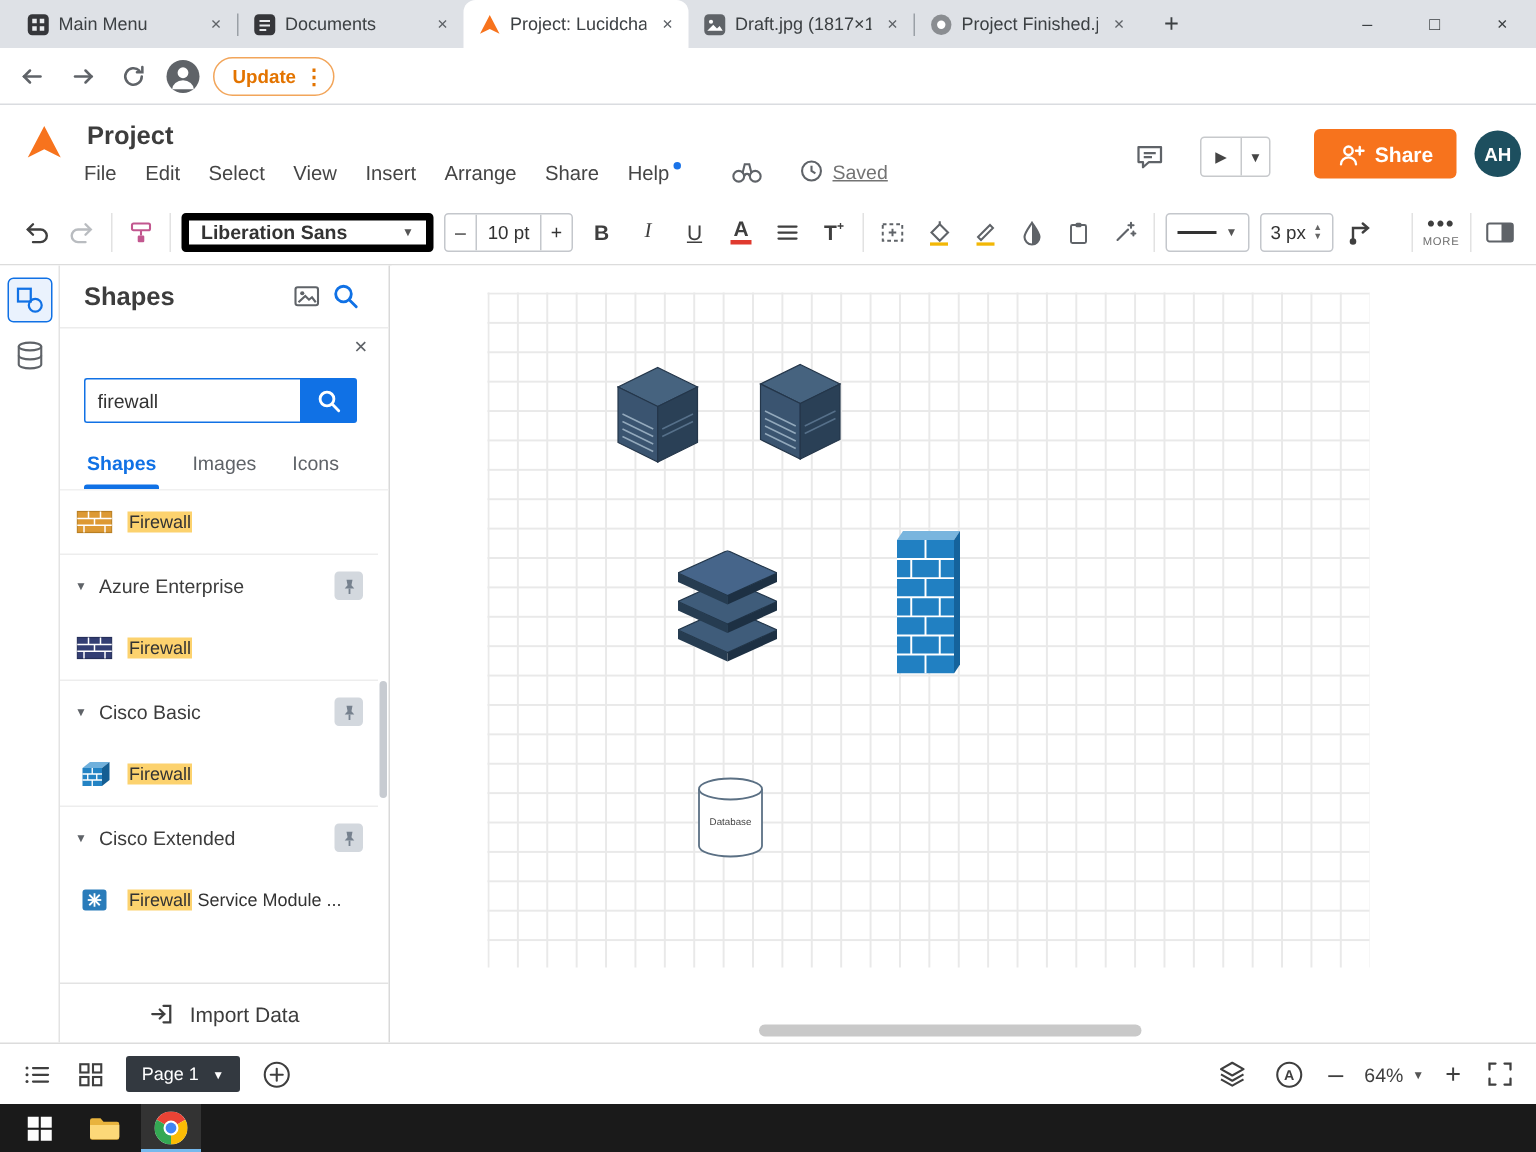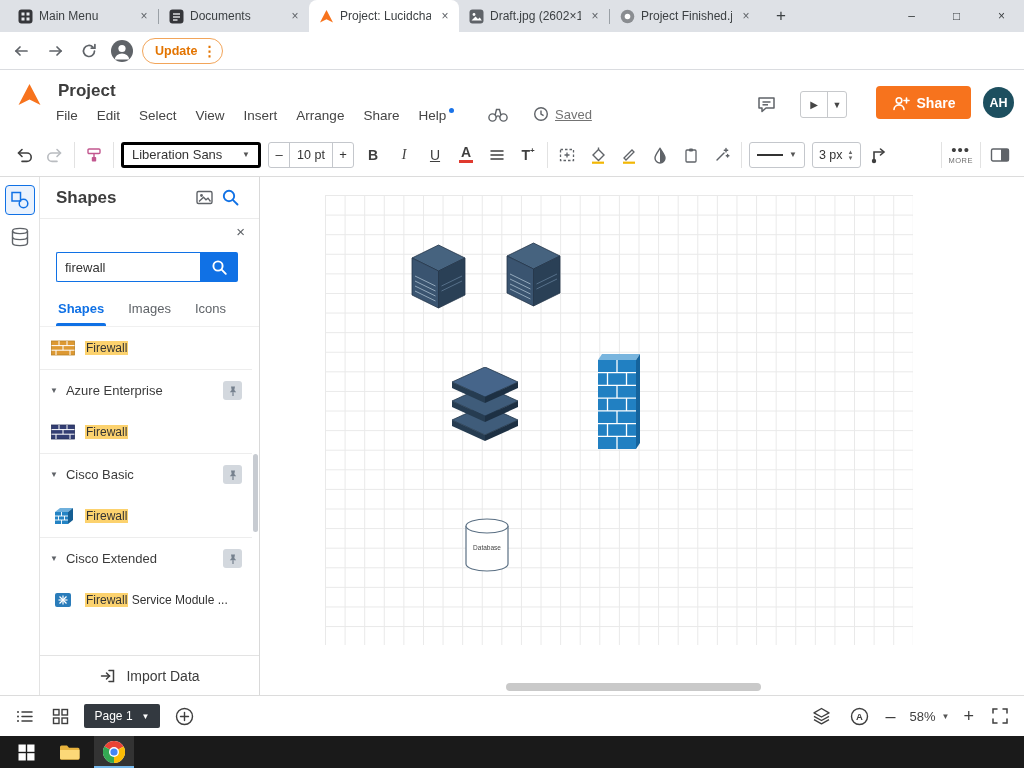--- a/index.html
+++ b/index.html
@@ -42,21 +42,21 @@
   .presentgrp .playicon { width:26px; text-align:center; font-size:10px; color:#454545; }
   .presentgrp .pdiv { width:1px; height:25px; background:#c7c9cc; }
   .presentgrp .pcaret { width:18px; text-align:center; font-size:9px; color:#454545; }
   .sharebtn { position:absolute; left:876px; top:16px; width:95px; height:33px; background:var(--orange,#f7731d); border-radius:4px; display:flex; align-items:center; justify-content:center; gap:7px; color:#fff; font-size:14px; font-weight:700; }
   .avatar { position:absolute; left:983px; top:17px; width:31px; height:31px; border-radius:50%; background:var(--avatar,#1d4f5f); color:#fff; font-size:12.5px; font-weight:700; display:flex; align-items:center; justify-content:center; }
 
   
   .toolbar { position:absolute; top:133px; left:0; right:0; height:44px; background:#fff; border-bottom:1px solid #dcdcdc; display:flex; align-items:center; padding:0 12px; gap:7px; }
   .tbtn { width:24px; height:26px; font-size:14px; color:#3f3f3f; }
   .tsep { width:1px; height:26px; background:#e2e2e2; flex:none; }
-  .fontsel { display:flex; align-items:center; justify-content:space-between; width:140px; height:26px; border:3px solid #000000; border-radius:3px; padding:0 8px; font-size:13px; color:#333; }
+  .fontsel { display:flex; align-items:center; justify-content:space-between; width:168px; height:26px; border:5px solid #000000; border-radius:3px; padding:0 8px; font-size:13px; color:#333;font-weight:bold; }
   .caret { font-size:8px; color:#555; }
   .sizegrp { display:flex; height:26px; border:1px solid #c4c7cc; border-radius:3px; overflow:hidden; font-size:12.5px; color:#333; }
   .sizegrp .seg { display:flex; align-items:center; justify-content:center; }
   .sizegrp .minus,.sizegrp .plus { width:20px; font-size:13px; }
   .sizegrp .val { width:44px; border-left:1px solid #c4c7cc; border-right:1px solid #c4c7cc; }
   .boldb { font-weight:700; }
   .itab { font-style:italic; font-family:"Liberation Serif",serif; }
   .undl { text-decoration:underline; }
   .acolor { display:flex; flex-direction:column; align-items:center; line-height:13px; font-weight:700; }
   .acolor .bar { width:14px; height:3px; background:#e03a2f; margin-top:1px; }
@@ -170,21 +170,21 @@
       <span class="tclose ic">×</span>
     </div>
     <div class="tab">
       <span class="ic">
           <svg width="15" height="15">
             <rect x="0.5" y="0.5" width="14" height="14" rx="3" fill="#5f6368"></rect>
             <circle cx="5" cy="5.5" r="1.4" fill="#fff"></circle>
             <path d="M2.5,11.5 L6.5,7.5 L9,10 L10.8,8.4 L12.8,11.5 Z" fill="#fff"></path>
           </svg>
         </span>
-      <span class="ttitle">Draft.jpg (2602×1</span>
+      <span class="ttitle">Draft.jpg (1817×1</span>
       <span class="tclose ic">×</span>
     </div>
     <div class="tabsep"></div>
     <div class="tab">
       <span class="ic">
           <svg width="15" height="15">
             <circle cx="7.5" cy="7.5" r="6.8" fill="#8a8d91"></circle>
             <circle cx="7.5" cy="7.5" r="2.8" fill="#fff"></circle>
           </svg>
         </span>
@@ -701,21 +701,21 @@
           </svg>
         </span>
       <span class="sbtn ic">
           <svg width="19" height="19" fill="none" stroke="#3f3f3f" stroke-width="1.4">
             <circle cx="9.5" cy="9.5" r="8"></circle>
             <text x="9.5" y="13" text-anchor="middle" font-size="9.5" fill="#3f3f3f" stroke="none" font-weight="bold">A</text>
           </svg>
         </span>
       <span class="zglyph ic">–</span>
       <span class="zoomtxt">
-          <span>58%</span>
+          <span>64%</span>
           <span class="caret">▼</span>
         </span>
       <span class="zglyph ic">+</span>
       <span class="sbtn ic">
           <svg width="18" height="18" fill="none" stroke="#3f3f3f" stroke-width="1.5" stroke-linecap="round">
             <polyline points="6,2 2,2 2,6"></polyline>
             <polyline points="12,2 16,2 16,6"></polyline>
             <polyline points="16,12 16,16 12,16"></polyline>
             <polyline points="6,16 2,16 2,12"></polyline>
           </svg>

